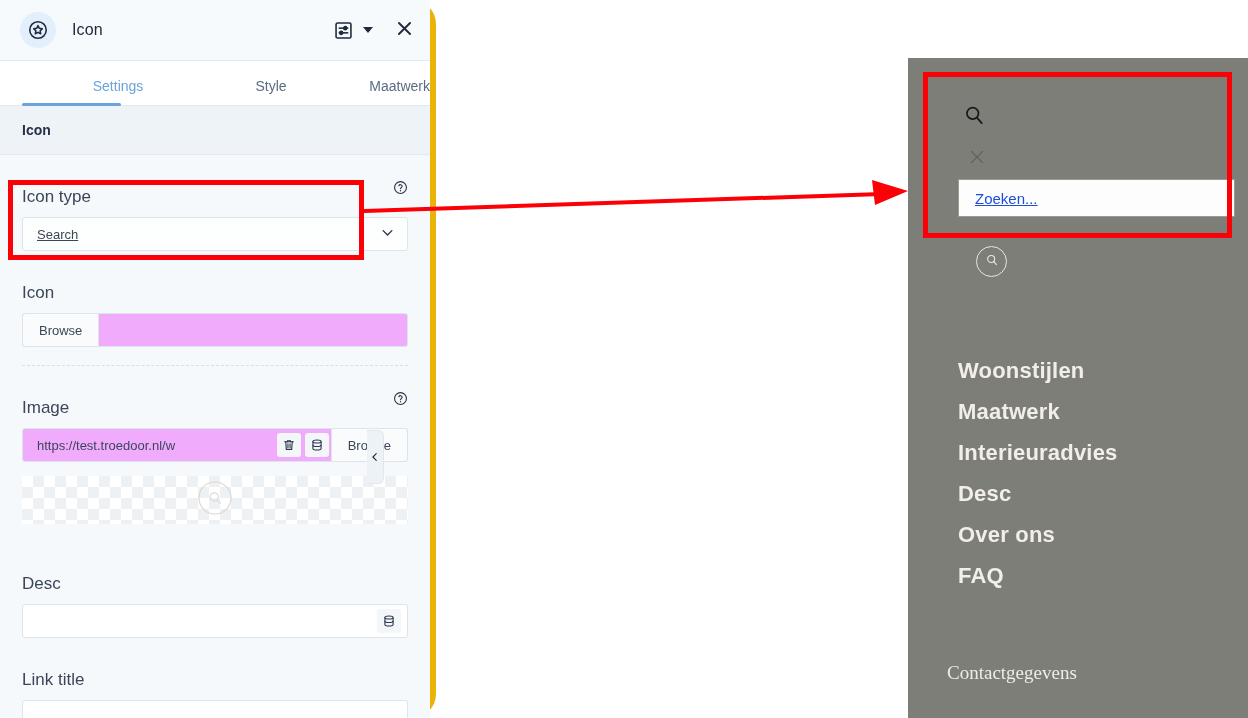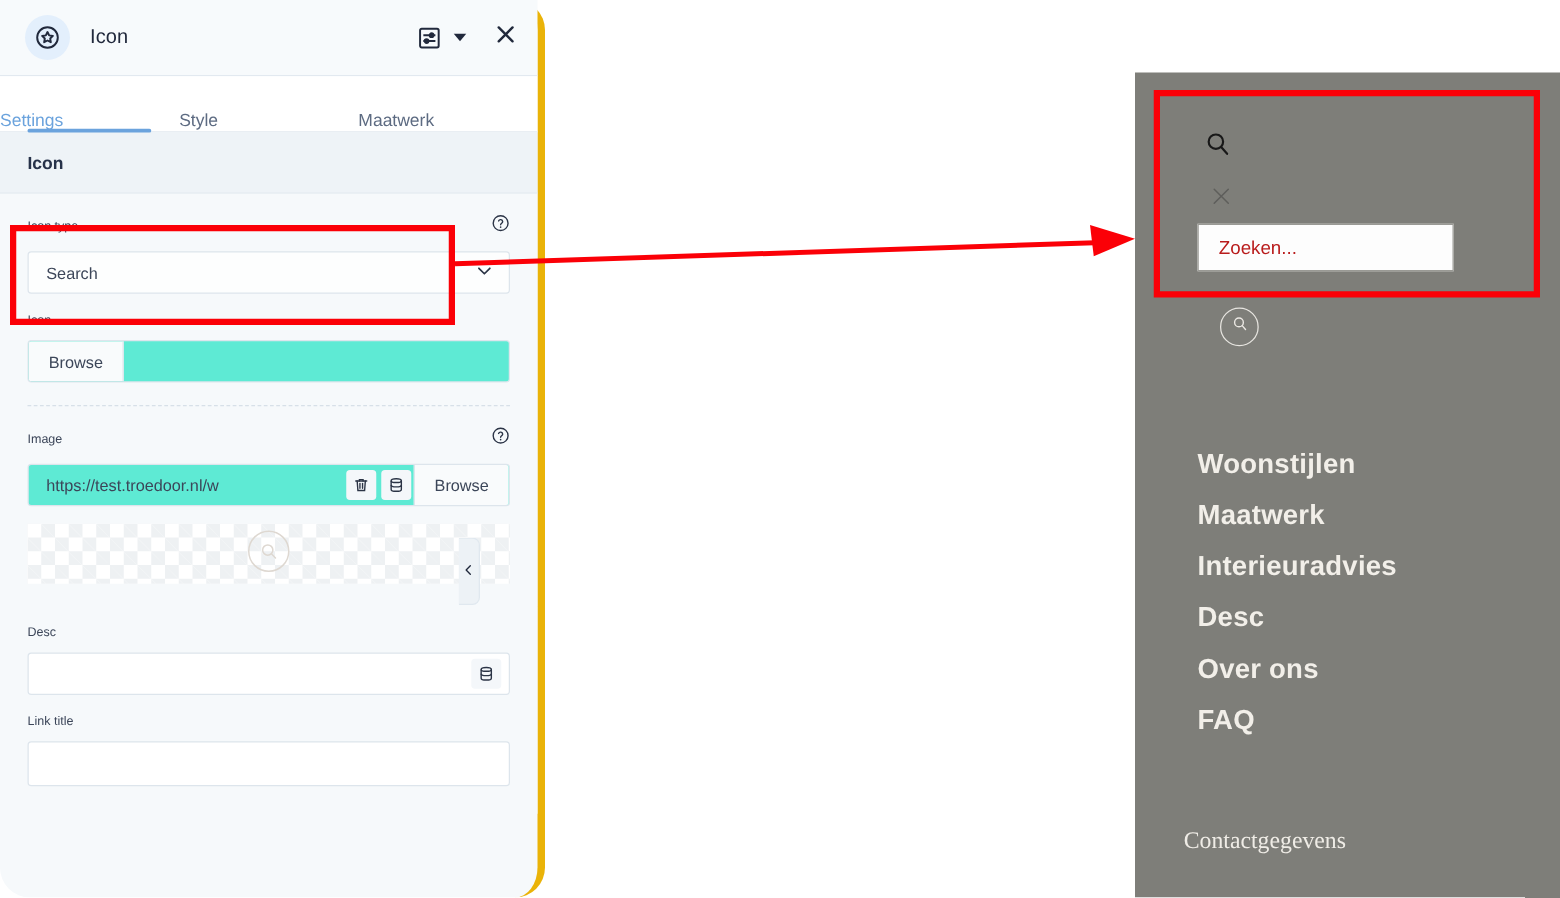--- a/index.html
+++ b/index.html
@@ -75,24 +75,24 @@
   #panel-tabs {
     height: 45px;
     background: #ffffff;
     border-bottom: 1px solid #e2e9f0;
     display: flex;
     align-items: flex-end;
     box-sizing: border-box;
   }
   .tab {
     flex: 1 1 0;
-    text-align: left;
+    text-align: right;
     font-size: 14px;
     color: #5d6b82;
-    padding-bottom: 1px;
+    padding-bottom: 11px;
     position: relative;
     cursor: pointer;
   }
   .tab.active { color: #6ba3dd; }
   .tab.active::after {
     content: "";
     position: absolute;
     left: 22px; right: 22px;
     bottom: -1px;
     height: 3px;
@@ -118,46 +118,48 @@
   }
 
   .field { padding-top: 16px; }
   .field-label-row {
     display: flex;
     align-items: center;
     justify-content: space-between;
     margin-bottom: 10px;
   }
   .field-label {
-    font-size: 10px;
+    font-size: 17px;
     color: #3c4659;
+    margin-top: 16px;
   }
   .help-icon { cursor: pointer; }
 
   .select-box {
     height: 34px;
     background: #fdfefe;
     border: 1px solid #dde5ec;
     border-radius: 3px;
     display: flex;
     align-items: center;
     padding: 0 12px 0 14px;
     font-size: 13px;
     color: #3c4659;
     cursor: pointer;
     box-sizing: border-box;
+    text-decoration: underline;
   }
   .select-box .sel-val { flex: 1 1 auto; }
 
   .input-group {
     display: flex;
     height: 34px;
     border: 1px solid #dde5ec;
     border-radius: 3px;
-    background: #5eead4;
+    background: #f0abfc;
     overflow: hidden;
     box-sizing: border-box;
   }
   .btn-browse {
     background: #f9fbfc;
     border-right: 1px solid #dde5ec;
     display: flex;
     align-items: center;
     justify-content: center;
     padding: 0 16px;
@@ -264,31 +266,32 @@
   #preview-close-icon {
     position: absolute;
     left: 60px;
     top: 90px;
     cursor: pointer;
   }
   #preview-search-input {
     position: absolute;
     left: 50px;
     top: 121px;
-    width: 205px;
+    width: 277px;
     height: 38px;
     background: #fdfdfd;
     border: 1px solid #9a9a95;
     display: flex;
     align-items: center;
     padding-left: 16px;
     font-size: 15px;
-    color: #b91c1c;
+    color: #1d4ed8;
     box-sizing: border-box;
     cursor: text;
+    text-decoration: underline;
   }
   #preview-search-circle-btn {
     position: absolute;
     left: 68px;
     top: 188px;
     width: 31px;
     height: 31px;
     border: 1.5px solid #e7e5e0;
     border-radius: 50%;
     display: flex;

